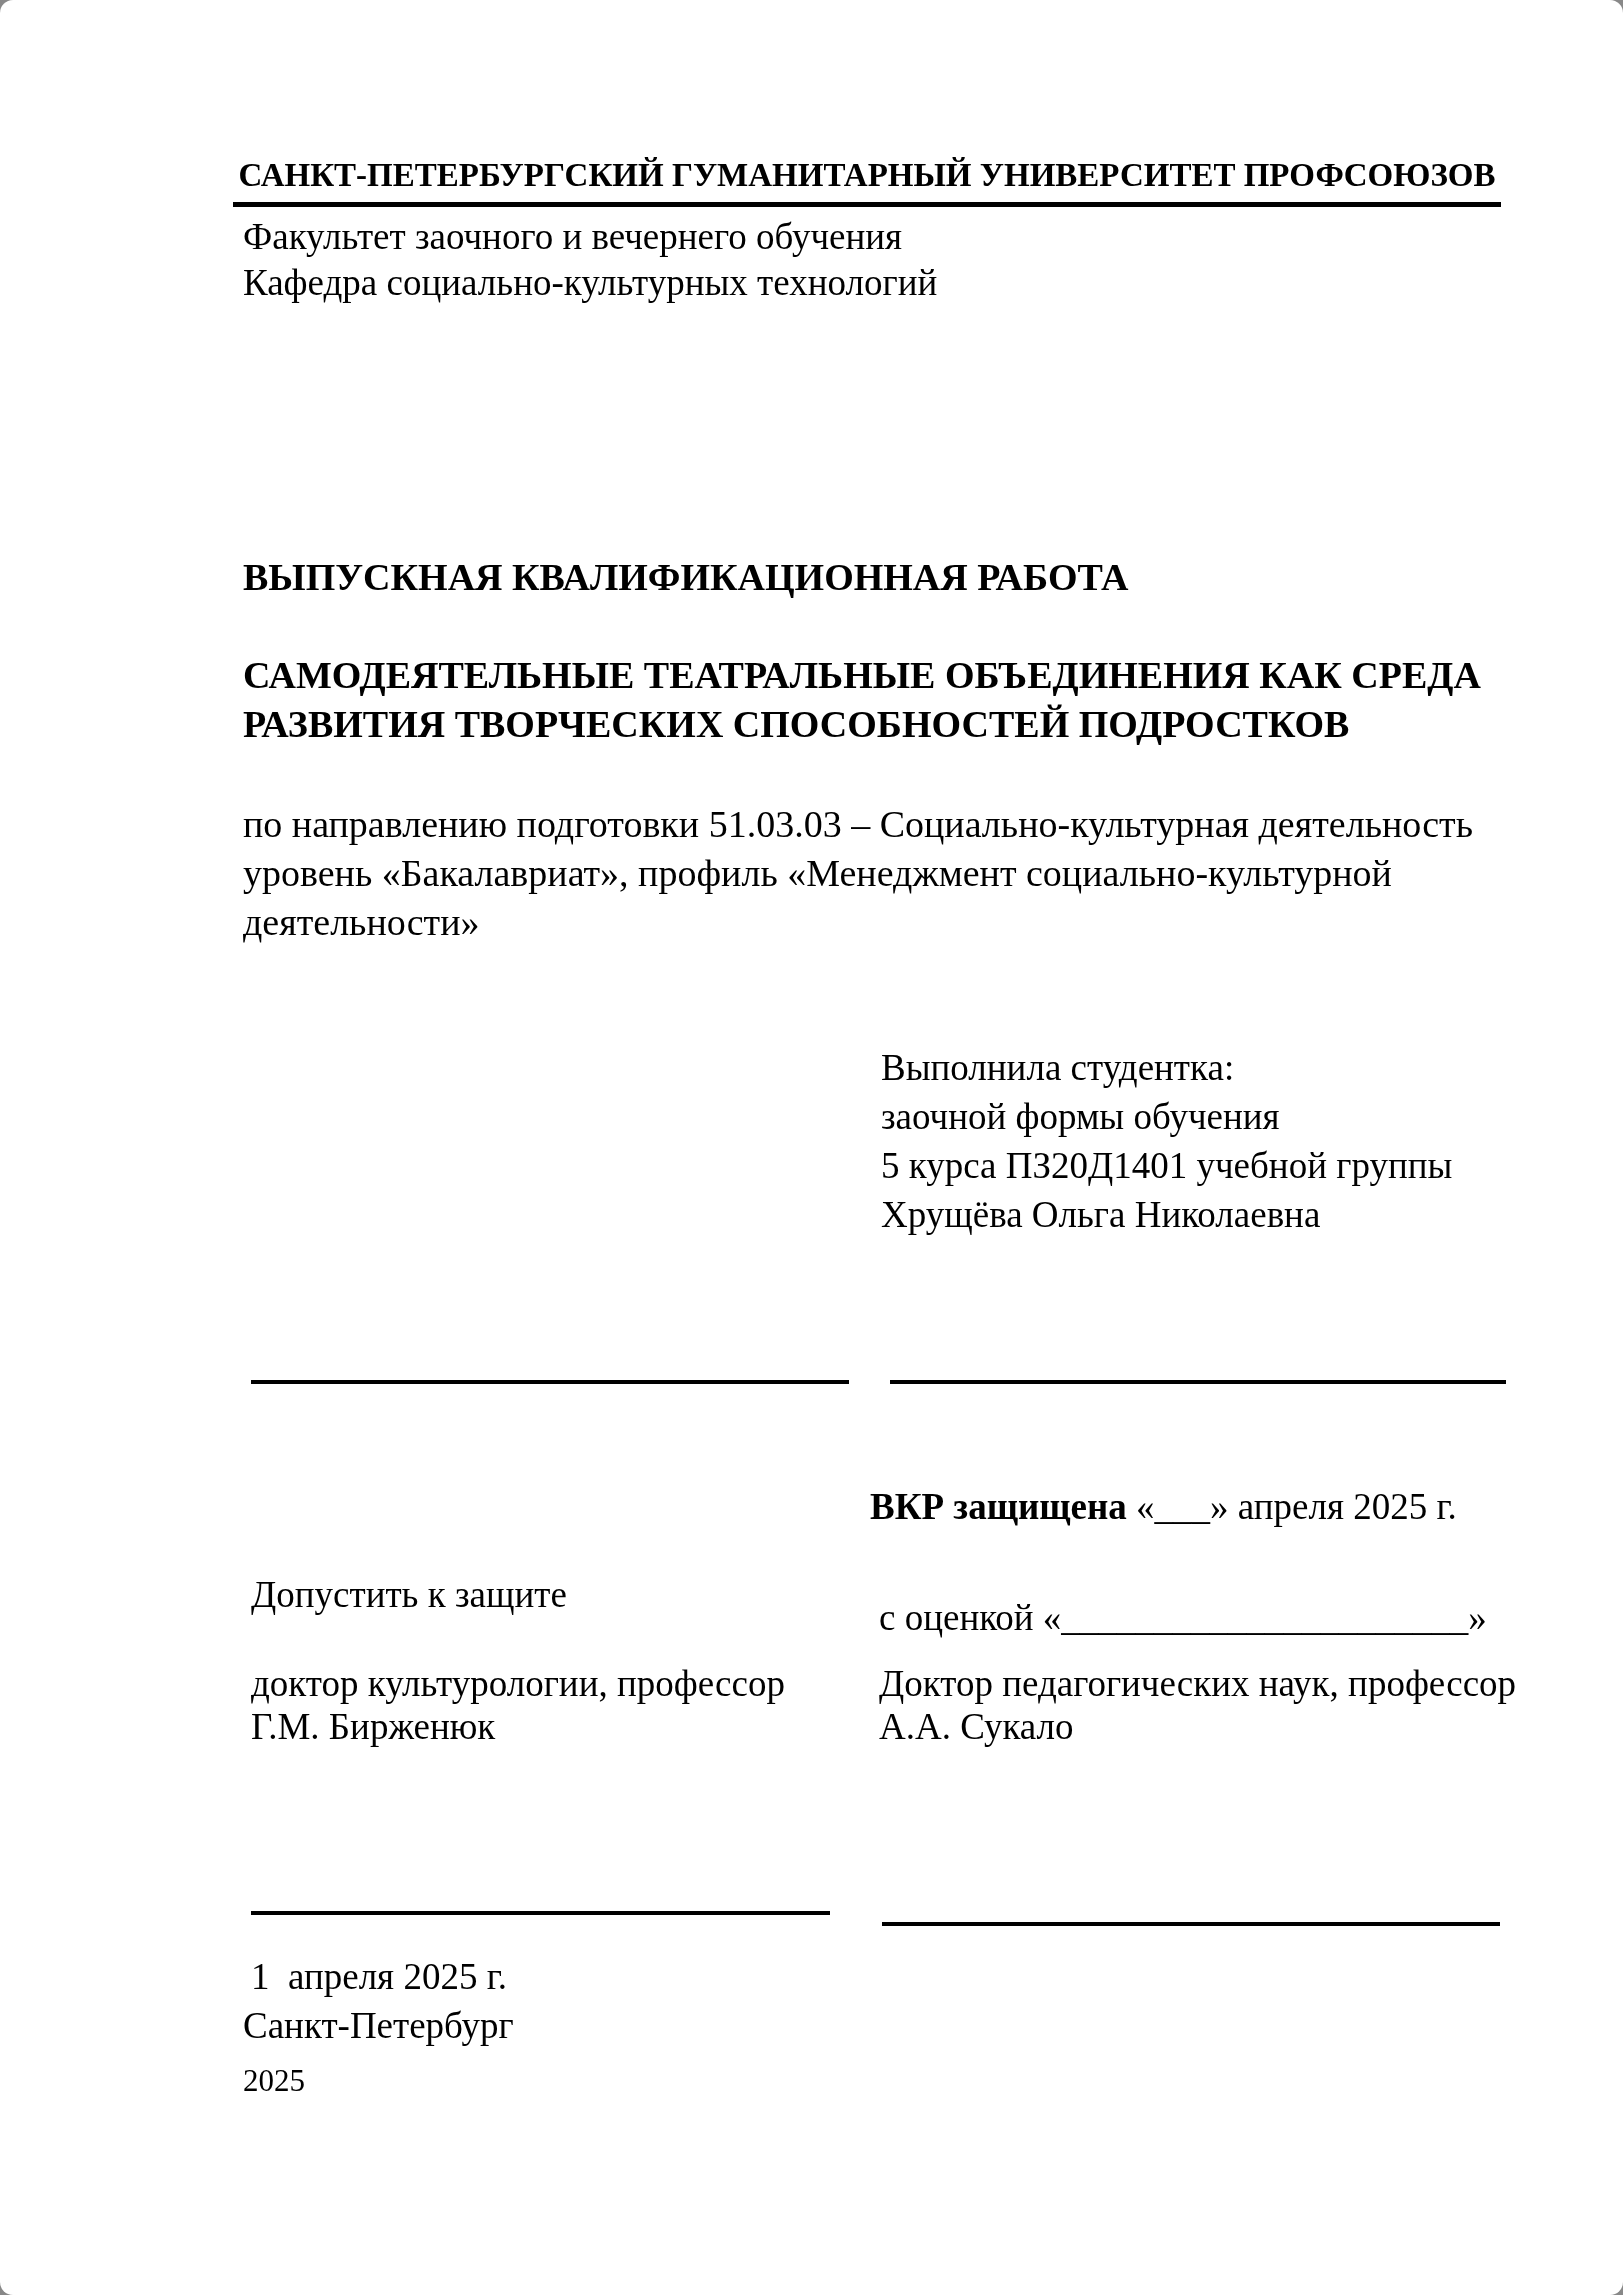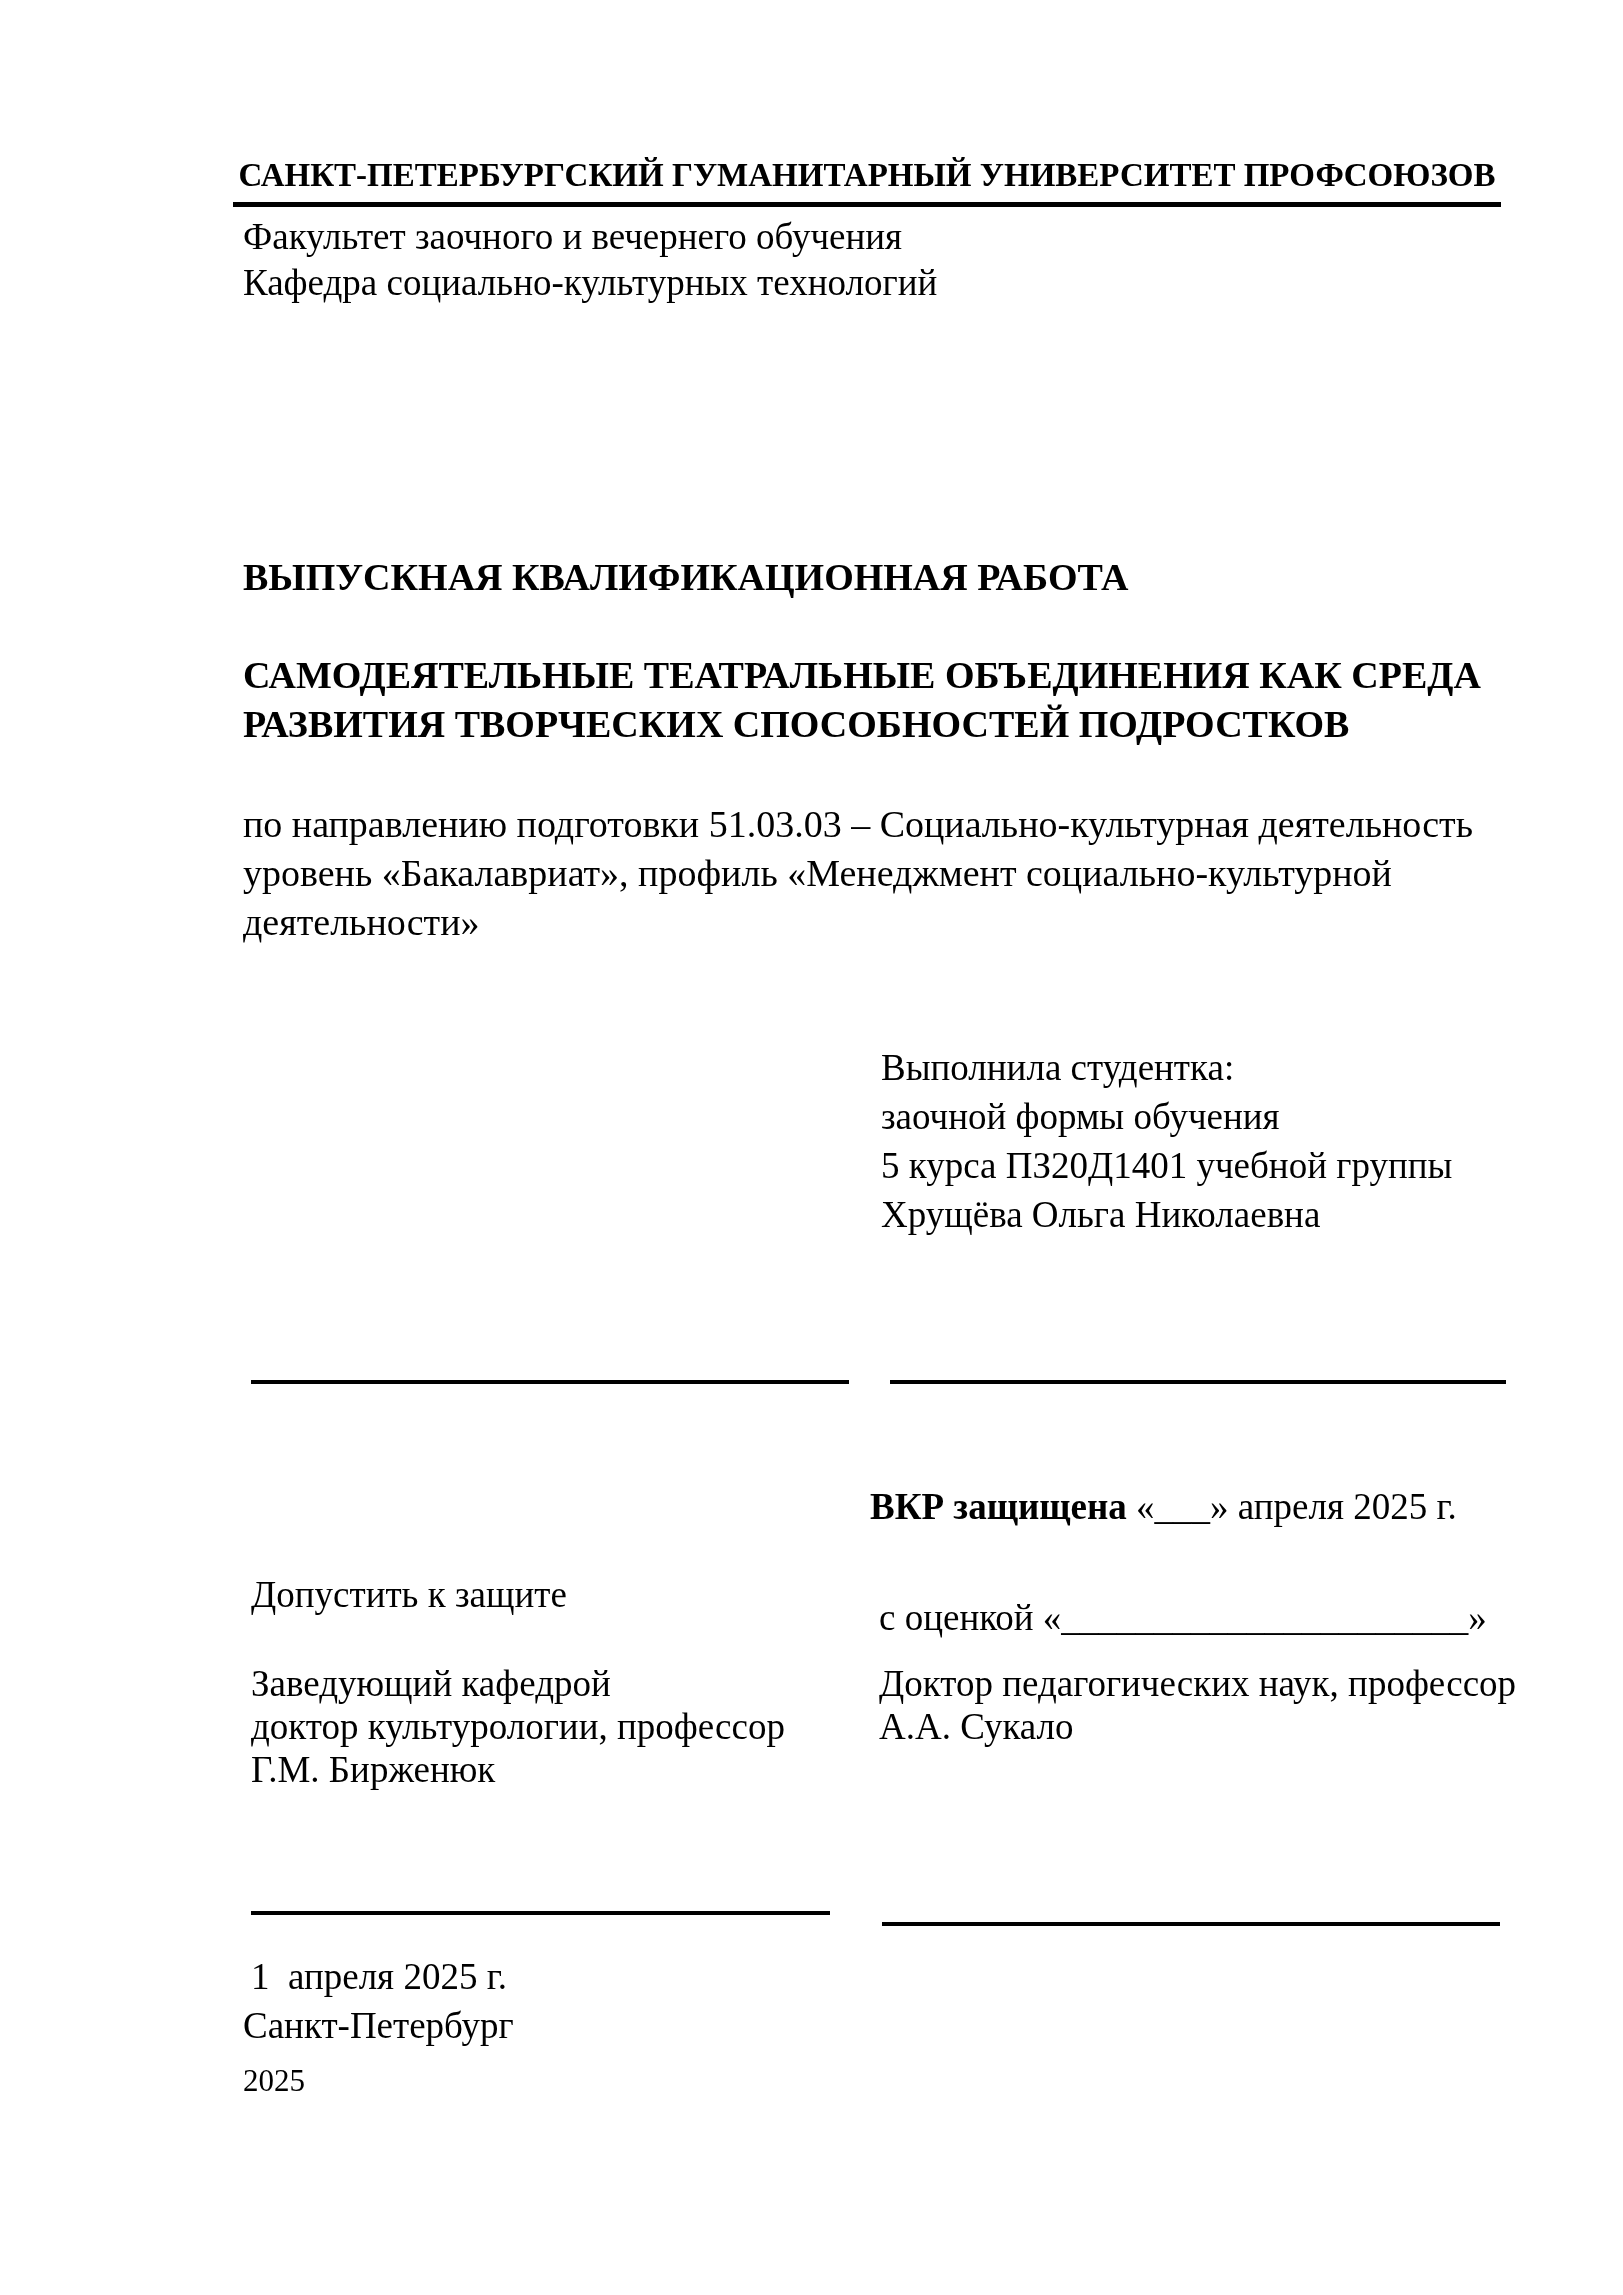--- a/index.html
+++ b/index.html
@@ -4,20 +4,21 @@
 <style>
   html,body { margin:0; padding:0; background:#888; }
   .page {
     position:relative;
     width:1623px; height:2295px;
     margin:0 auto;
     background:#ffffff;
     color:#000000;
     font-family:"Liberation Serif","DejaVu Serif",serif;
     overflow:hidden;
+    border-radius:13px;
   }
   .center-line { position:absolute; left:243px; width:1260px; text-align:left; white-space:nowrap; }
   .bold { font-weight:bold; }
 
   .univ-header {
     position:absolute; left:233px; width:1268px; top:155px;
     text-align:center; font-weight:bold;
     font-size:33px; line-height:41px; white-space:nowrap;
     padding-bottom:6.3px; border-bottom:5.5px solid #000;
   }
@@ -86,21 +87,20 @@
 
   <div class="defended">
     <span class="bold">ВКР защищена</span><span> «___» апреля 2025 г.</span>
   </div>
 
   <div class="admit">Допустить к защите</div>
 
   <div class="grade">с оценкой «______________________»</div>
 
   <div class="officials head-block">
-    <div>Заведующий кафедрой</div>
     <div>доктор культурологии, профессор</div>
     <div>Г.М. Бирженюк</div>
   </div>
 
   <div class="officials chairman-block">
     <div>Доктор педагогических наук, профессор</div>
     <div>А.А. Сукало</div>
   </div>
 
   <div class="sig-bar sig-2-left"></div>

